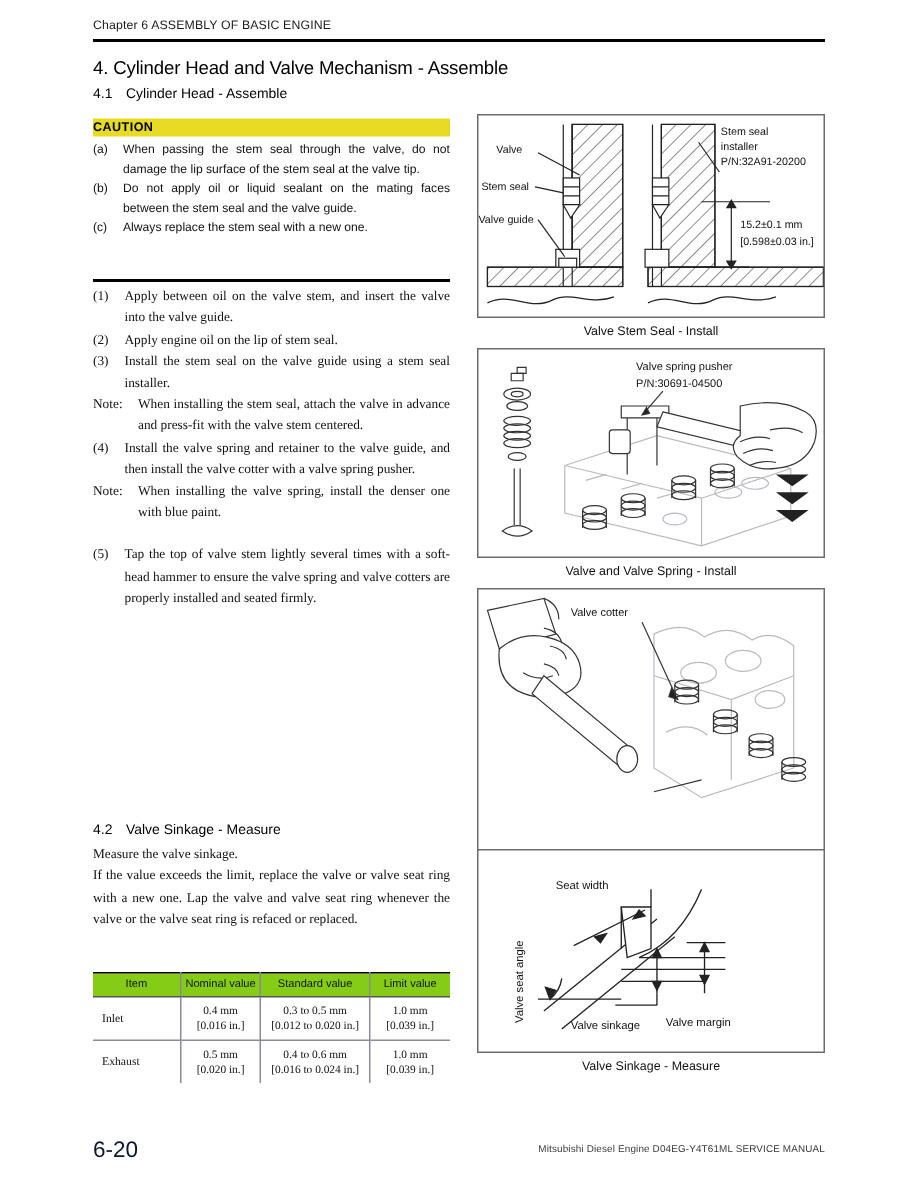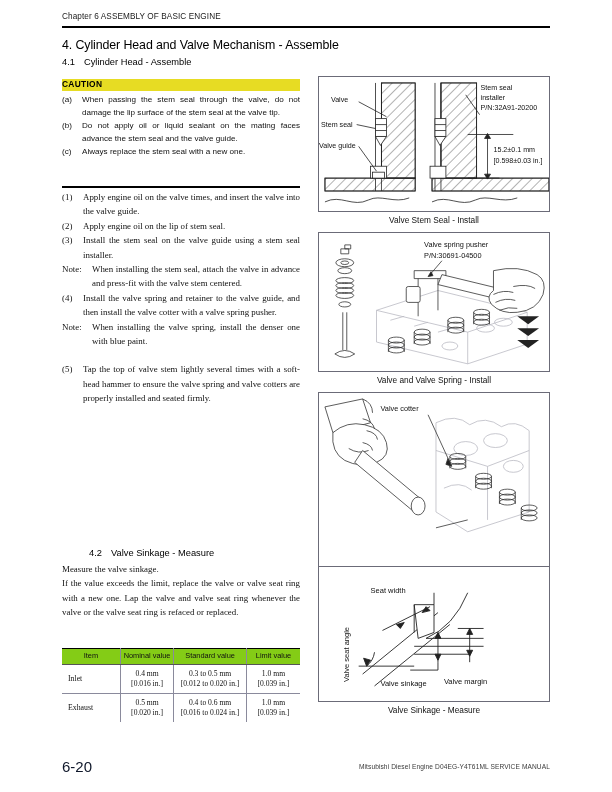--- a/index.html
+++ b/index.html
@@ -67,21 +67,21 @@
     padding-left:30px;text-align:justify;
   }
   .note .mk{position:absolute;left:0;top:0;}
   .gap{height:14px;}
 
   
   .sub2{
     position:absolute;left:62px;top:548px;
     font-family:"Liberation Sans", sans-serif;font-size:9.3px;
   }
-  .sub2 .num{display:inline-block;width:22px;margin-left:27px;}
+  .sub2 .num{display:inline-block;width:22px;}
   .p42{
     position:absolute;left:62px;top:562px;width:238px;
     font-family:"Liberation Serif", serif;
     font-size:8.9px;line-height:14.3px;text-align:justify;color:#111;
   }
   .p42 .nojust{text-align:left;}
 
   
   .tbl{
     position:absolute;left:62px;top:648px;width:238px;
@@ -149,32 +149,32 @@
   <div class="subsec-title">
     <span class="num">4.1</span><span>Cylinder Head - Assemble</span>
   </div>
 
   <div class="caution-bar">CAUTION</div>
   <div class="caution-body">
     <div class="citem">
       <span class="mk">(a)</span><span class="txt">When passing the stem seal through the valve, do not damage the lip surface of the stem seal at the valve tip.</span>
     </div>
     <div class="citem">
-      <span class="mk">(b)</span><span class="txt">Do not apply oil or liquid sealant on the mating faces advance the stem seal and the valve guide.</span>
+      <span class="mk">(b)</span><span class="txt">Do not apply oil or liquid sealant on the mating faces between the stem seal and the valve guide.</span>
     </div>
     <div class="citem" style="text-align:left">
       <span class="mk">(c)</span><span class="txt">Always replace the stem seal with a new one.</span>
     </div>
   </div>
 
   <div class="rule-thin"></div>
 
   <div class="steps">
     <div class="step">
-      <span class="mk">(1)</span><span>Apply engine oil on the valve times, and insert the valve into the valve guide.</span>
+      <span class="mk">(1)</span><span>Apply between oil on the valve stem, and insert the valve into the valve guide.</span>
     </div>
     <div class="step" style="text-align:left">
       <span class="mk">(2)</span><span>Apply engine oil on the lip of stem seal.</span>
     </div>
     <div class="step">
       <span class="mk">(3)</span><span>Install the stem seal on the valve guide using a stem seal installer.</span>
     </div>
     <div class="note">
       <span class="mk">Note:</span><span>When installing the stem seal, attach the valve in advance and press-fit with the valve stem centered.</span>
     </div>

